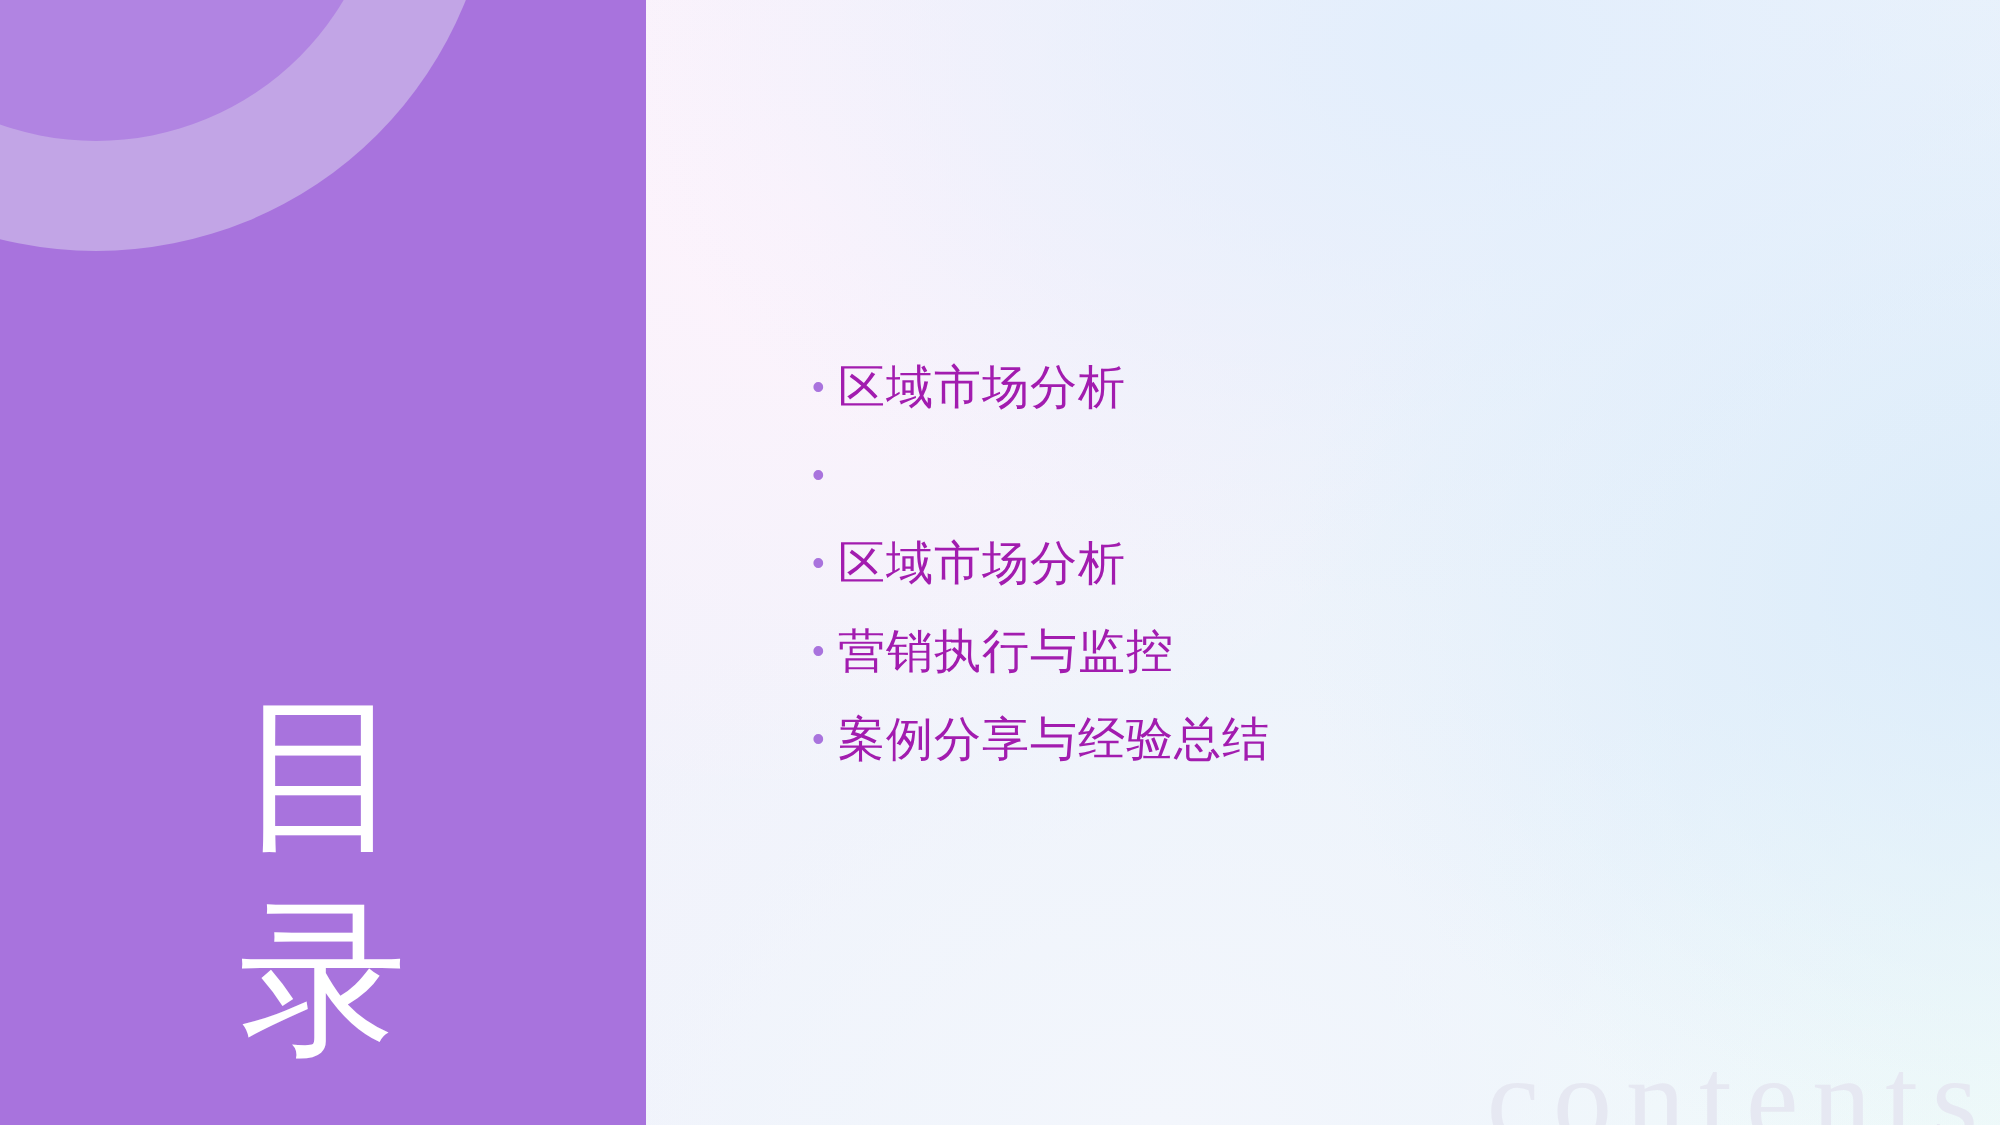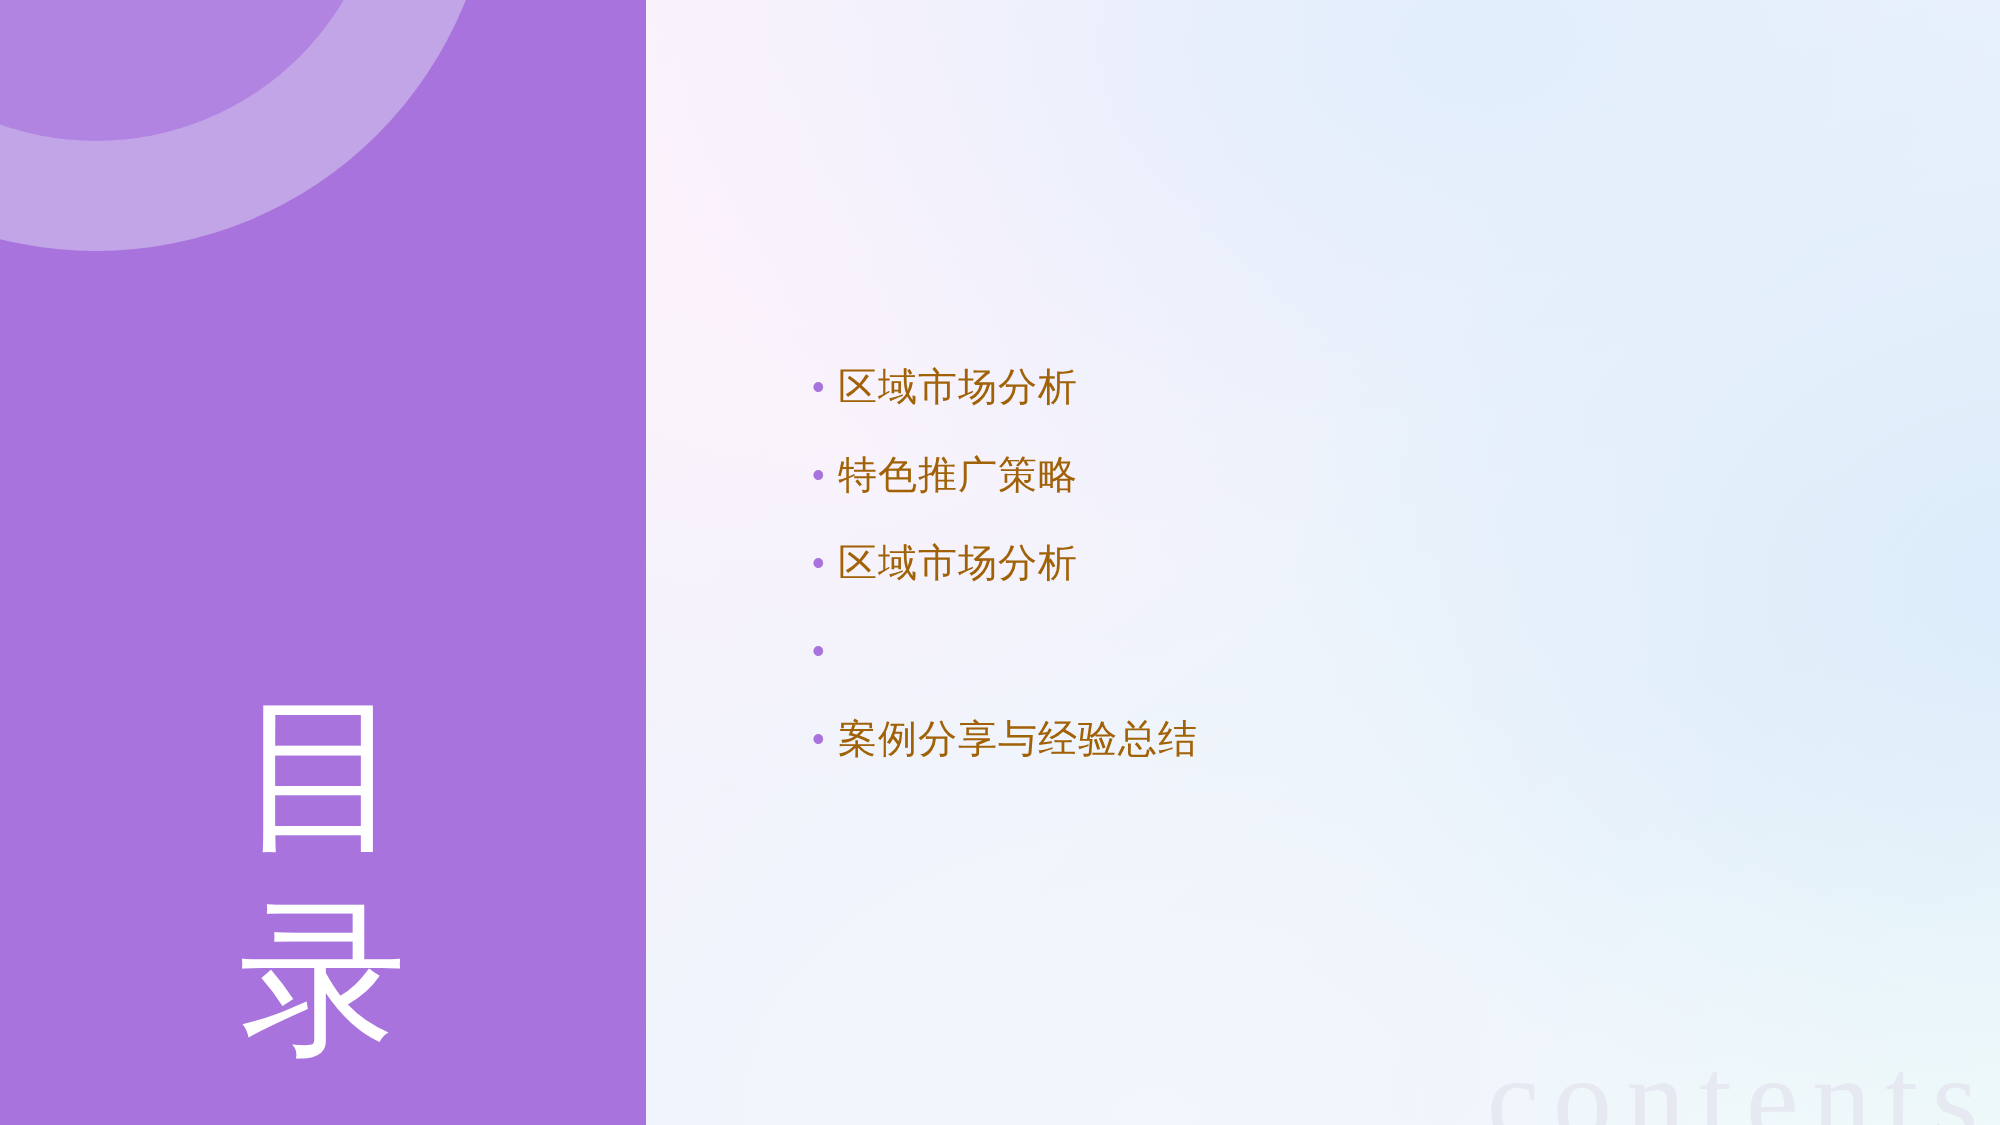--- a/index.html
+++ b/index.html
@@ -123,23 +123,23 @@
     width: 26px;
     font-size: 36px;
     line-height: 70px;
     color: #a973dd;
     text-align: left;
     font-family: "Liberation Sans", sans-serif;
   }
   .toc-text {
     flex: 0 1 auto;
     font-family: "Liberation Serif", "DejaVu Serif", serif;
-    font-size: 39px;
+    font-size: 47px;
     line-height: 70px;
-    color: #a16207;
+    color: #a21caf;
     letter-spacing: 1px;
     white-space: nowrap;
   }
 
   
   .watermark {
     position: absolute;
     right: 8px;
     bottom: -34px;
     font-family: "Liberation Serif", "DejaVu Serif", serif;
@@ -168,28 +168,28 @@
     <div class="ch">录</div>
   </div>
 
   <ul class="toc-list">
     <li class="toc-item">
       <span class="toc-bullet">•</span>
       <span class="toc-text">区域市场分析</span>
     </li>
     <li class="toc-item">
       <span class="toc-bullet">•</span>
-      <span class="toc-text">特色推广策略</span>
     </li>
     <li class="toc-item">
       <span class="toc-bullet">•</span>
       <span class="toc-text">区域市场分析</span>
     </li>
     <li class="toc-item">
       <span class="toc-bullet">•</span>
+      <span class="toc-text">营销执行与监控</span>
     </li>
     <li class="toc-item">
       <span class="toc-bullet">•</span>
       <span class="toc-text">案例分享与经验总结</span>
     </li>
   </ul>
 
   <div class="watermark">contents</div>
 
 </div>

